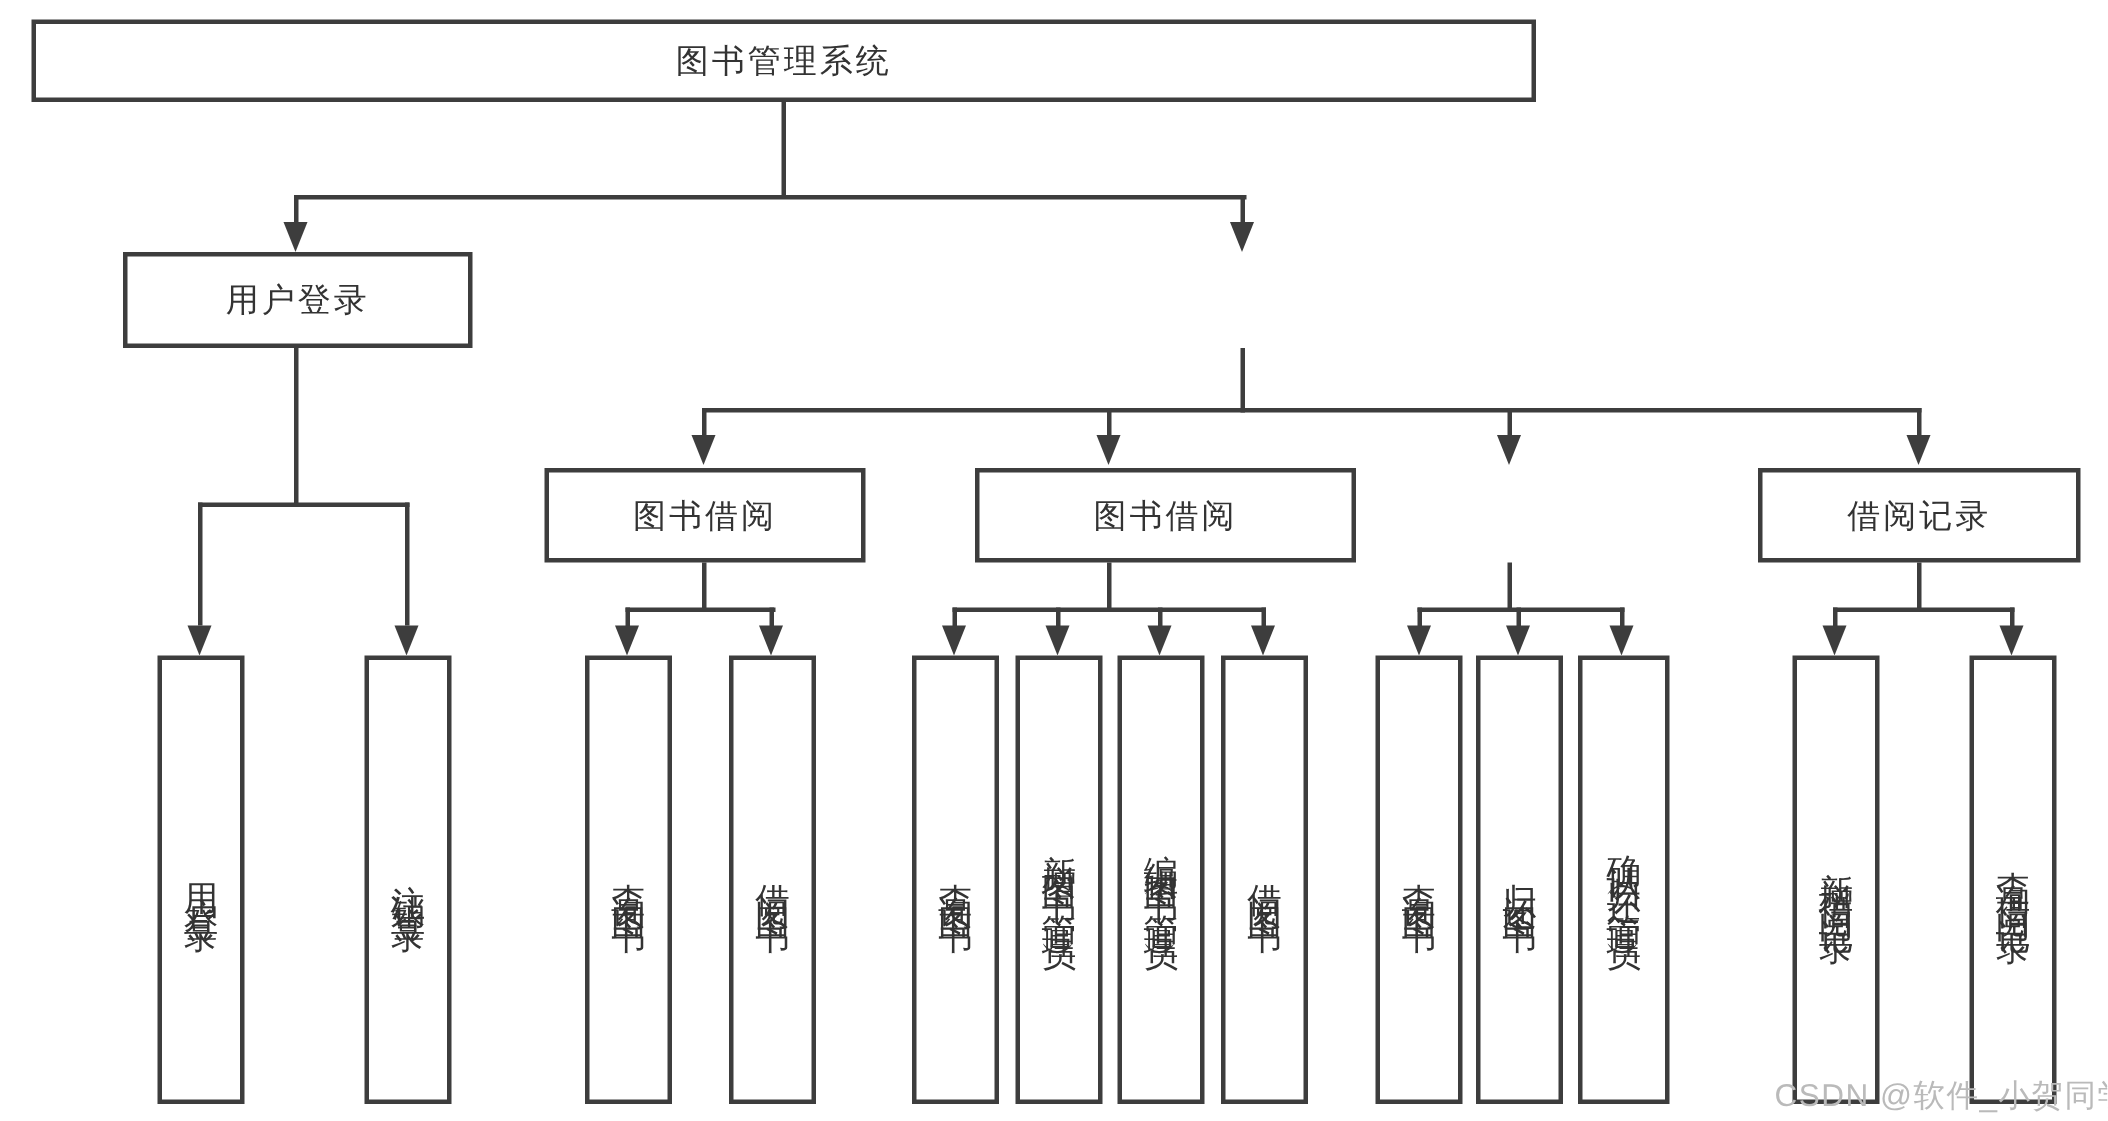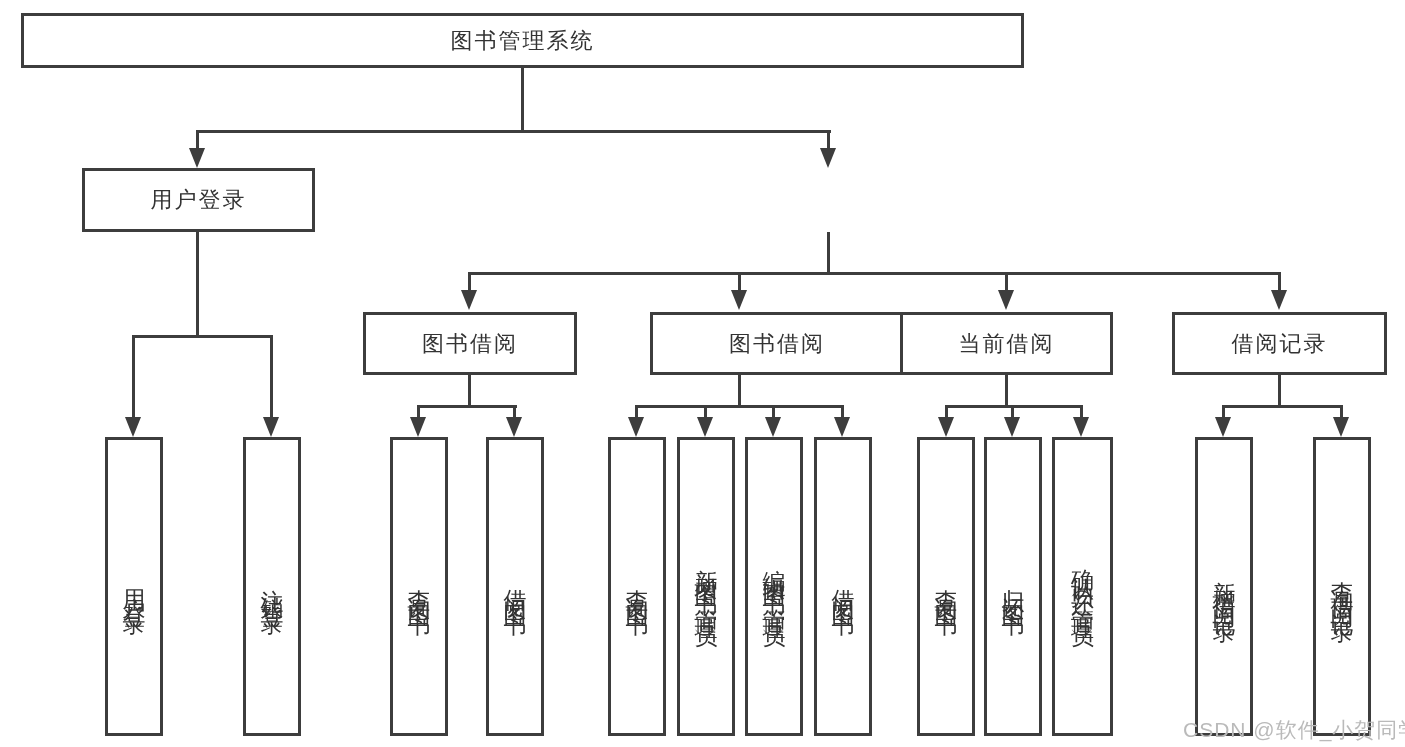--- a/index.html
+++ b/index.html
@@ -120,23 +120,20 @@
   <div class="arrowhead" style="left:998px;  top:290px;"></div>
   <div class="vline" style="left:1278px; top:272px; height:20px;"></div>
   <div class="arrowhead" style="left:1271px; top:290px;"></div>
 
   <div class="node hbox l3 l3-a">
     <span>图书借阅</span>
   </div>
   <div class="node hbox l3 l3-b">
     <span>图书借阅</span>
   </div>
-  <div class="node hbox l3 l3-c">
-    <span>当前借阅</span>
-  </div>
   <div class="node hbox l3 l3-d">
     <span>借阅记录</span>
   </div>
 
   <div class="vline" style="left:468px; top:375px; height:33px;"></div>
   <div class="hline" style="left:417px; top:405px; width:100px;"></div>
   <div class="vline" style="left:417px; top:405px; height:14px;"></div>
   <div class="arrowhead" style="left:410px; top:417px;"></div>
   <div class="vline" style="left:513px; top:405px; height:14px;"></div>
   <div class="arrowhead" style="left:506px; top:417px;"></div>

